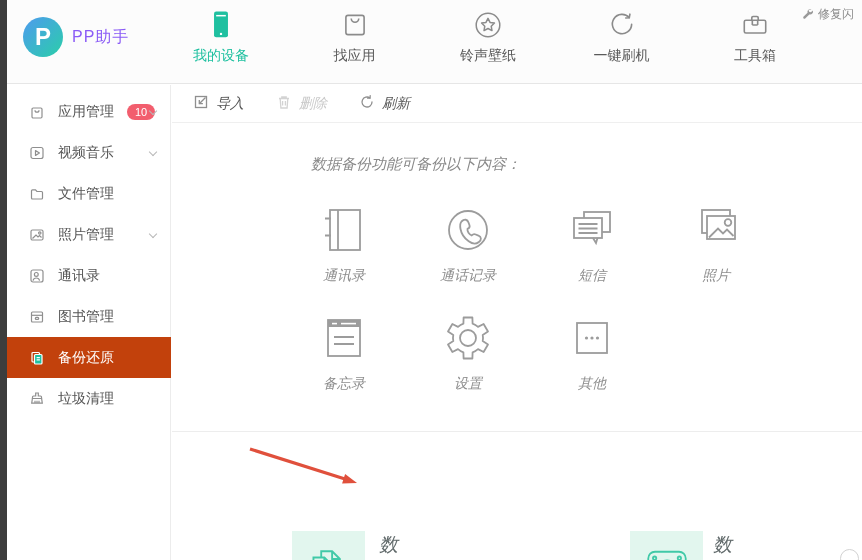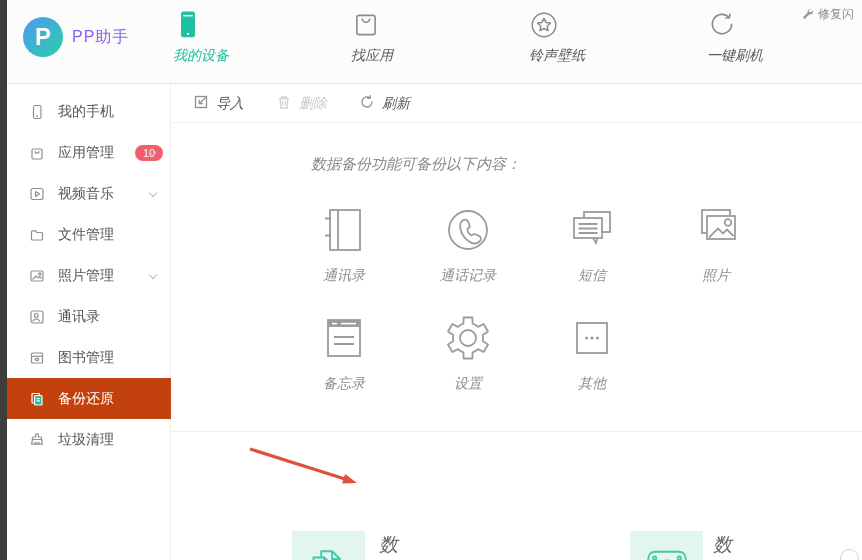--- a/index.html
+++ b/index.html
@@ -10,38 +10,38 @@
 
   
   .header { position:absolute; left:7px; top:0; width:855px; height:84px; background:#fcfcfc;
     border-bottom:1px solid #e6e6e6; z-index:10; }
   .logo { position:absolute; left:16px; top:17px; display:flex; align-items:center; gap:9px; }
   .logo-badge { width:40px; height:40px; border-radius:50%;
     background:linear-gradient(135deg,#4aa0e8 10%,#2ec9b0 90%); color:#fff;
     display:flex; align-items:center; justify-content:center; font-size:24px; font-weight:bold; }
   .logo-text { font-size:16px; color:#8b5cf6; letter-spacing:1px; }
   .nav { position:absolute; left:166px; top:10px; width:630px; display:flex; justify-content:space-between; }
-  .nav-item { width:96px; display:flex; flex-direction:column; gap:7px; cursor:pointer;font-style:italic; }
+  .nav-item { width:96px; display:flex; flex-direction:column; align-items:center; gap:7px; cursor:pointer; }
   .nav-item svg { display:block; }
   .nav-item .nav-lbl { font-size:14px; color:#5a5a5a; }
   .nav-item.active .nav-lbl { color:#1fc0a0; }
   .nav-icon { color:#8b8b8b; }
   .repair { position:absolute; right:8px; top:6px; display:flex; align-items:center; gap:4px;
     font-size:12px; color:#8a8a8a; cursor:pointer; }
 
   
   .sidebar { position:absolute; left:7px; top:85px; width:164px; height:475px; background:#fff;
     border-right:1px solid #ececec; padding-top:6px; z-index:5; }
   .side-item { height:41px; display:flex; align-items:center; padding-left:22px; gap:13px;
     font-size:14px; color:#555; position:relative; cursor:pointer; }
   .side-item .s-icon { color:#8f8f8f; display:flex; }
   .side-item.selected { background:#c2410c; color:#fff; width:164px; }
   .side-item.selected .s-icon { color:#fff; }
   .badge { background:#f25e6e; color:#fff; font-size:11px; line-height:16px; border-radius:9px;
-    padding:0 8px; margin-left:8px; }
+    padding:0 8px; margin-left:0; }
   .chev { position:absolute; right:14px; top:17px; width:6px; height:6px;
     border-right:1.4px solid #b8b8b8; border-bottom:1.4px solid #b8b8b8; transform:rotate(45deg); }
 
   
   .main { position:absolute; left:172px; top:85px; width:809px; height:475px; background:#fff;font-style:italic; }
   .toolbar { height:38px; border-bottom:1px solid #efefef; display:flex; align-items:center;
     padding-left:21px; gap:32px; }
   .tool-btn { display:flex; align-items:center; gap:7px; font-size:14px; color:#555; cursor:pointer; }
   .tool-btn svg { color:#8f8f8f; }
   .tool-btn.disabled { color:#c9c9c9; cursor:default; }
@@ -109,43 +109,44 @@
     </div>
     <div class="nav-item">
       <span class="nav-icon">
         <svg width="30" height="30" viewBox="0 0 28 28" fill="none" stroke="currentColor" stroke-width="1.5" stroke-linecap="round">
             <path d="M20.8,7.2 A9,9 0 1 0 23,13.4"></path>
             <path d="M20.8,7.2 L21.4,3.9 M20.8,7.2 L17.5,7.4"></path>
           </svg>
       </span>
       <span class="nav-lbl">一键刷机</span>
     </div>
+    <div class="nav-item">
+      <span class="nav-icon">
+        <svg width="30" height="30" viewBox="0 0 28 28" fill="none" stroke="currentColor" stroke-width="1.5">
+            <rect x="4" y="9.5" width="20" height="12" rx="1.5"></rect>
+            <path d="M11,9.5 V7.2 a1.2,1.2 0 0 1 1.2,-1.2 h3.6 a1.2,1.2 0 0 1 1.2,1.2 V9.5"></path>
+            <path d="M11.5,9.5 v4.5 M16.5,9.5 v4.5 M11.5,14 h5"></path>
+          </svg>
+      </span>
+      <span class="nav-lbl">工具箱</span>
+    </div>
   </div>
 
   <div class="repair">
     <span>
       <svg width="13" height="13" viewBox="0 0 13 13" fill="#9a9a9a">
           <path d="M10.6,2.2 a3,3 0 0 0 -4.1,3.5 L2.4,9.8 a1.3,1.3 0 0 0 1.8,1.8 L8.3,7.5 a3,3 0 0 0 3.5,-4.1 L9.9,5.3 l-1.8,-.5 -.5,-1.8 z"></path>
         </svg>
     </span>
     <span>修复闪</span>
   </div>
 </div>
 
 <div class="sidebar">
 
-  <div class="side-item">
-    <span class="s-icon">
-      <svg width="16" height="16" viewBox="0 0 16 16" fill="none" stroke="currentColor" stroke-width="1.2">
-          <rect x="4.5" y="1.5" width="7.5" height="13" rx="1.5"></rect>
-          <path d="M7,12.2 h2"></path>
-        </svg>
-    </span>
-    <span>我的手机</span>
-  </div>
 
   <div class="side-item">
     <span class="s-icon">
       <svg width="16" height="16" viewBox="0 0 16 16" fill="none" stroke="currentColor" stroke-width="1.2">
           <rect x="3" y="4" width="10" height="10" rx="1.2"></rect>
           <path d="M6,6.2 a2,2 0 0 0 4,0"></path>
         </svg>
     </span>
     <span>应用管理</span>
     <span class="badge">10</span>

